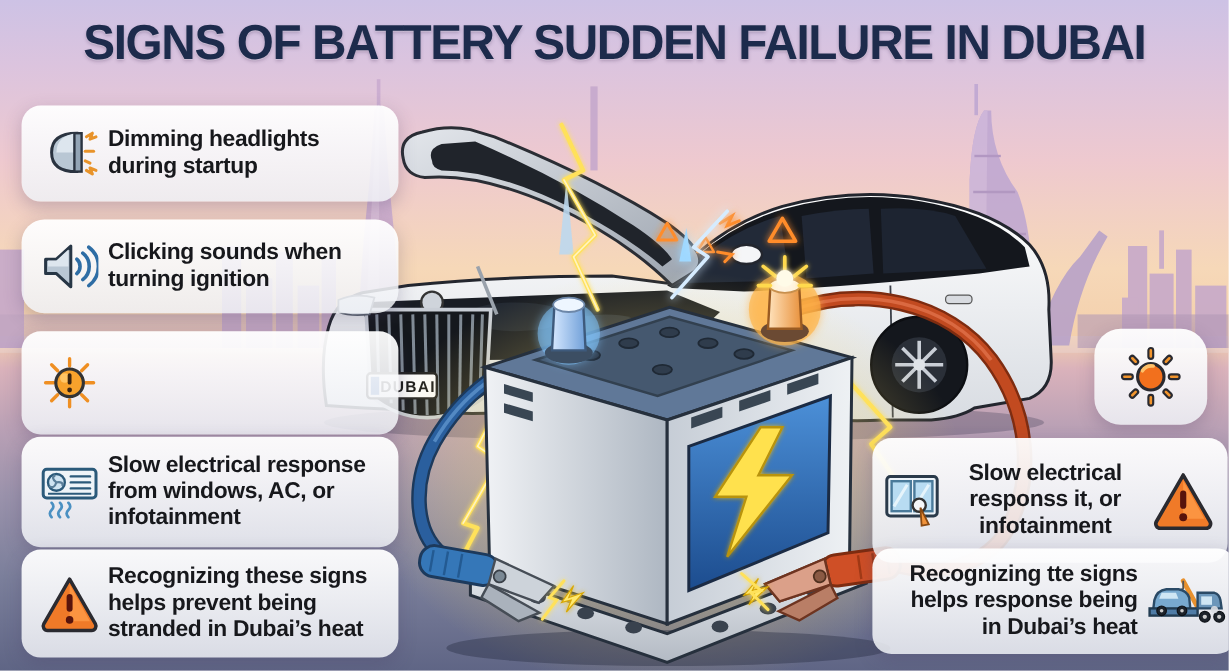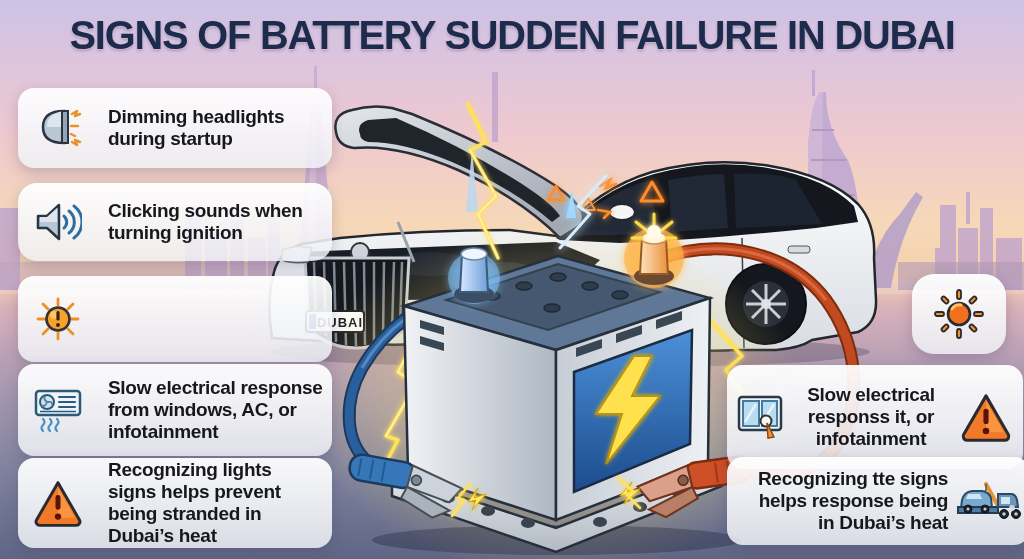--- a/index.html
+++ b/index.html
@@ -10,21 +10,21 @@
       #dab2bb 55%, #b9a0b5 64%, #9a92ab 74%, #7b7f9b 86%, #5f6585 100%);}
   #scene{position:absolute;inset:0;z-index:1;}
   .title{position:absolute;top:12px;left:0;width:100%;z-index:3;text-align:center;
     font-size:41px;font-weight:700;letter-spacing:-1.2px;color:#1d2b4c;
     transform:scaleX(.97);white-space:nowrap;
     text-shadow:0 1px 0 rgba(255,255,255,.25),0 2px 3px rgba(60,40,80,.28);}
   .card{position:absolute;z-index:2;display:flex;align-items:center;
     background:linear-gradient(180deg,rgba(255,255,255,.95),rgba(238,240,245,.85));
     border-radius:16px;box-shadow:0 5px 14px rgba(70,60,100,.25);}
   .txt{font-weight:700;font-size:19px;line-height:1.16;color:#17181c;letter-spacing:-.3px;}
-  .left-card{left:18px;width:294px;padding:0 8px 0 12px;gap:22px;}
+  .left-card{left:18px;width:294px;padding:0 8px 0 12px;gap:4px;}
   .icon-box{flex:0 0 56px;display:flex;align-items:center;justify-content:center;}
   .c1{top:88px;height:80px;}
   .c2{top:183px;height:78px;border-radius:19px;}
   .c3{top:276px;height:86px;}
   .c4{top:364px;height:92px;}
   .c5{top:458px;height:90px;}
   .sun-card{left:912px;top:274px;width:94px;height:80px;border-radius:22px;justify-content:center;}
   .rc1{left:727px;top:365px;width:280px;height:104px;padding:0 8px;gap:4px;}
   .rc1 .txt{flex:1;text-align:center;}
   .rc2{left:727px;top:457px;width:281px;height:88px;padding:0 8px 0 14px;gap:8px;}
@@ -404,21 +404,21 @@
 
   <div class="card left-card c5">
     <div class="icon-box">
       <svg width="52" height="50" viewBox="0 0 46 44">
         <path d="M23,4 L42,37 A3.2,3.2 0 0 1 39.2,41.8 L6.8,41.8 A3.2,3.2 0 0 1 4,37 Z" fill="#f07a28" stroke="#2a2a30" stroke-width="2.6" stroke-linejoin="round"></path>
         <path d="M23,8 L38,35 L23,35 Z" fill="#ff9d4a" opacity=".75"></path>
         <rect x="20.8" y="15" width="4.4" height="13" rx="2.2" fill="#58140c"></rect>
         <circle cx="23" cy="34" r="2.8" fill="#58140c"></circle>
       </svg>
     </div>
-    <div class="txt">Recognizing lights signs helps prevent being stranded in Dubai’s heat</div>
+    <div class="txt">Recognizing these signs helps prevent being stranded in Dubai’s heat</div>
   </div>
 
   <div class="card sun-card">
     <div>
       <svg width="54" height="54" viewBox="0 0 54 54">
         <g fill="#f2952d" stroke="#2a2a30" stroke-width="1.8">
           <rect x="25" y="3" width="4" height="9" rx="2"></rect>
             <rect x="25" y="42" width="4" height="9" rx="2"></rect>
           <rect x="3" y="25" width="9" height="4" rx="2"></rect>
             <rect x="42" y="25" width="9" height="4" rx="2"></rect>

